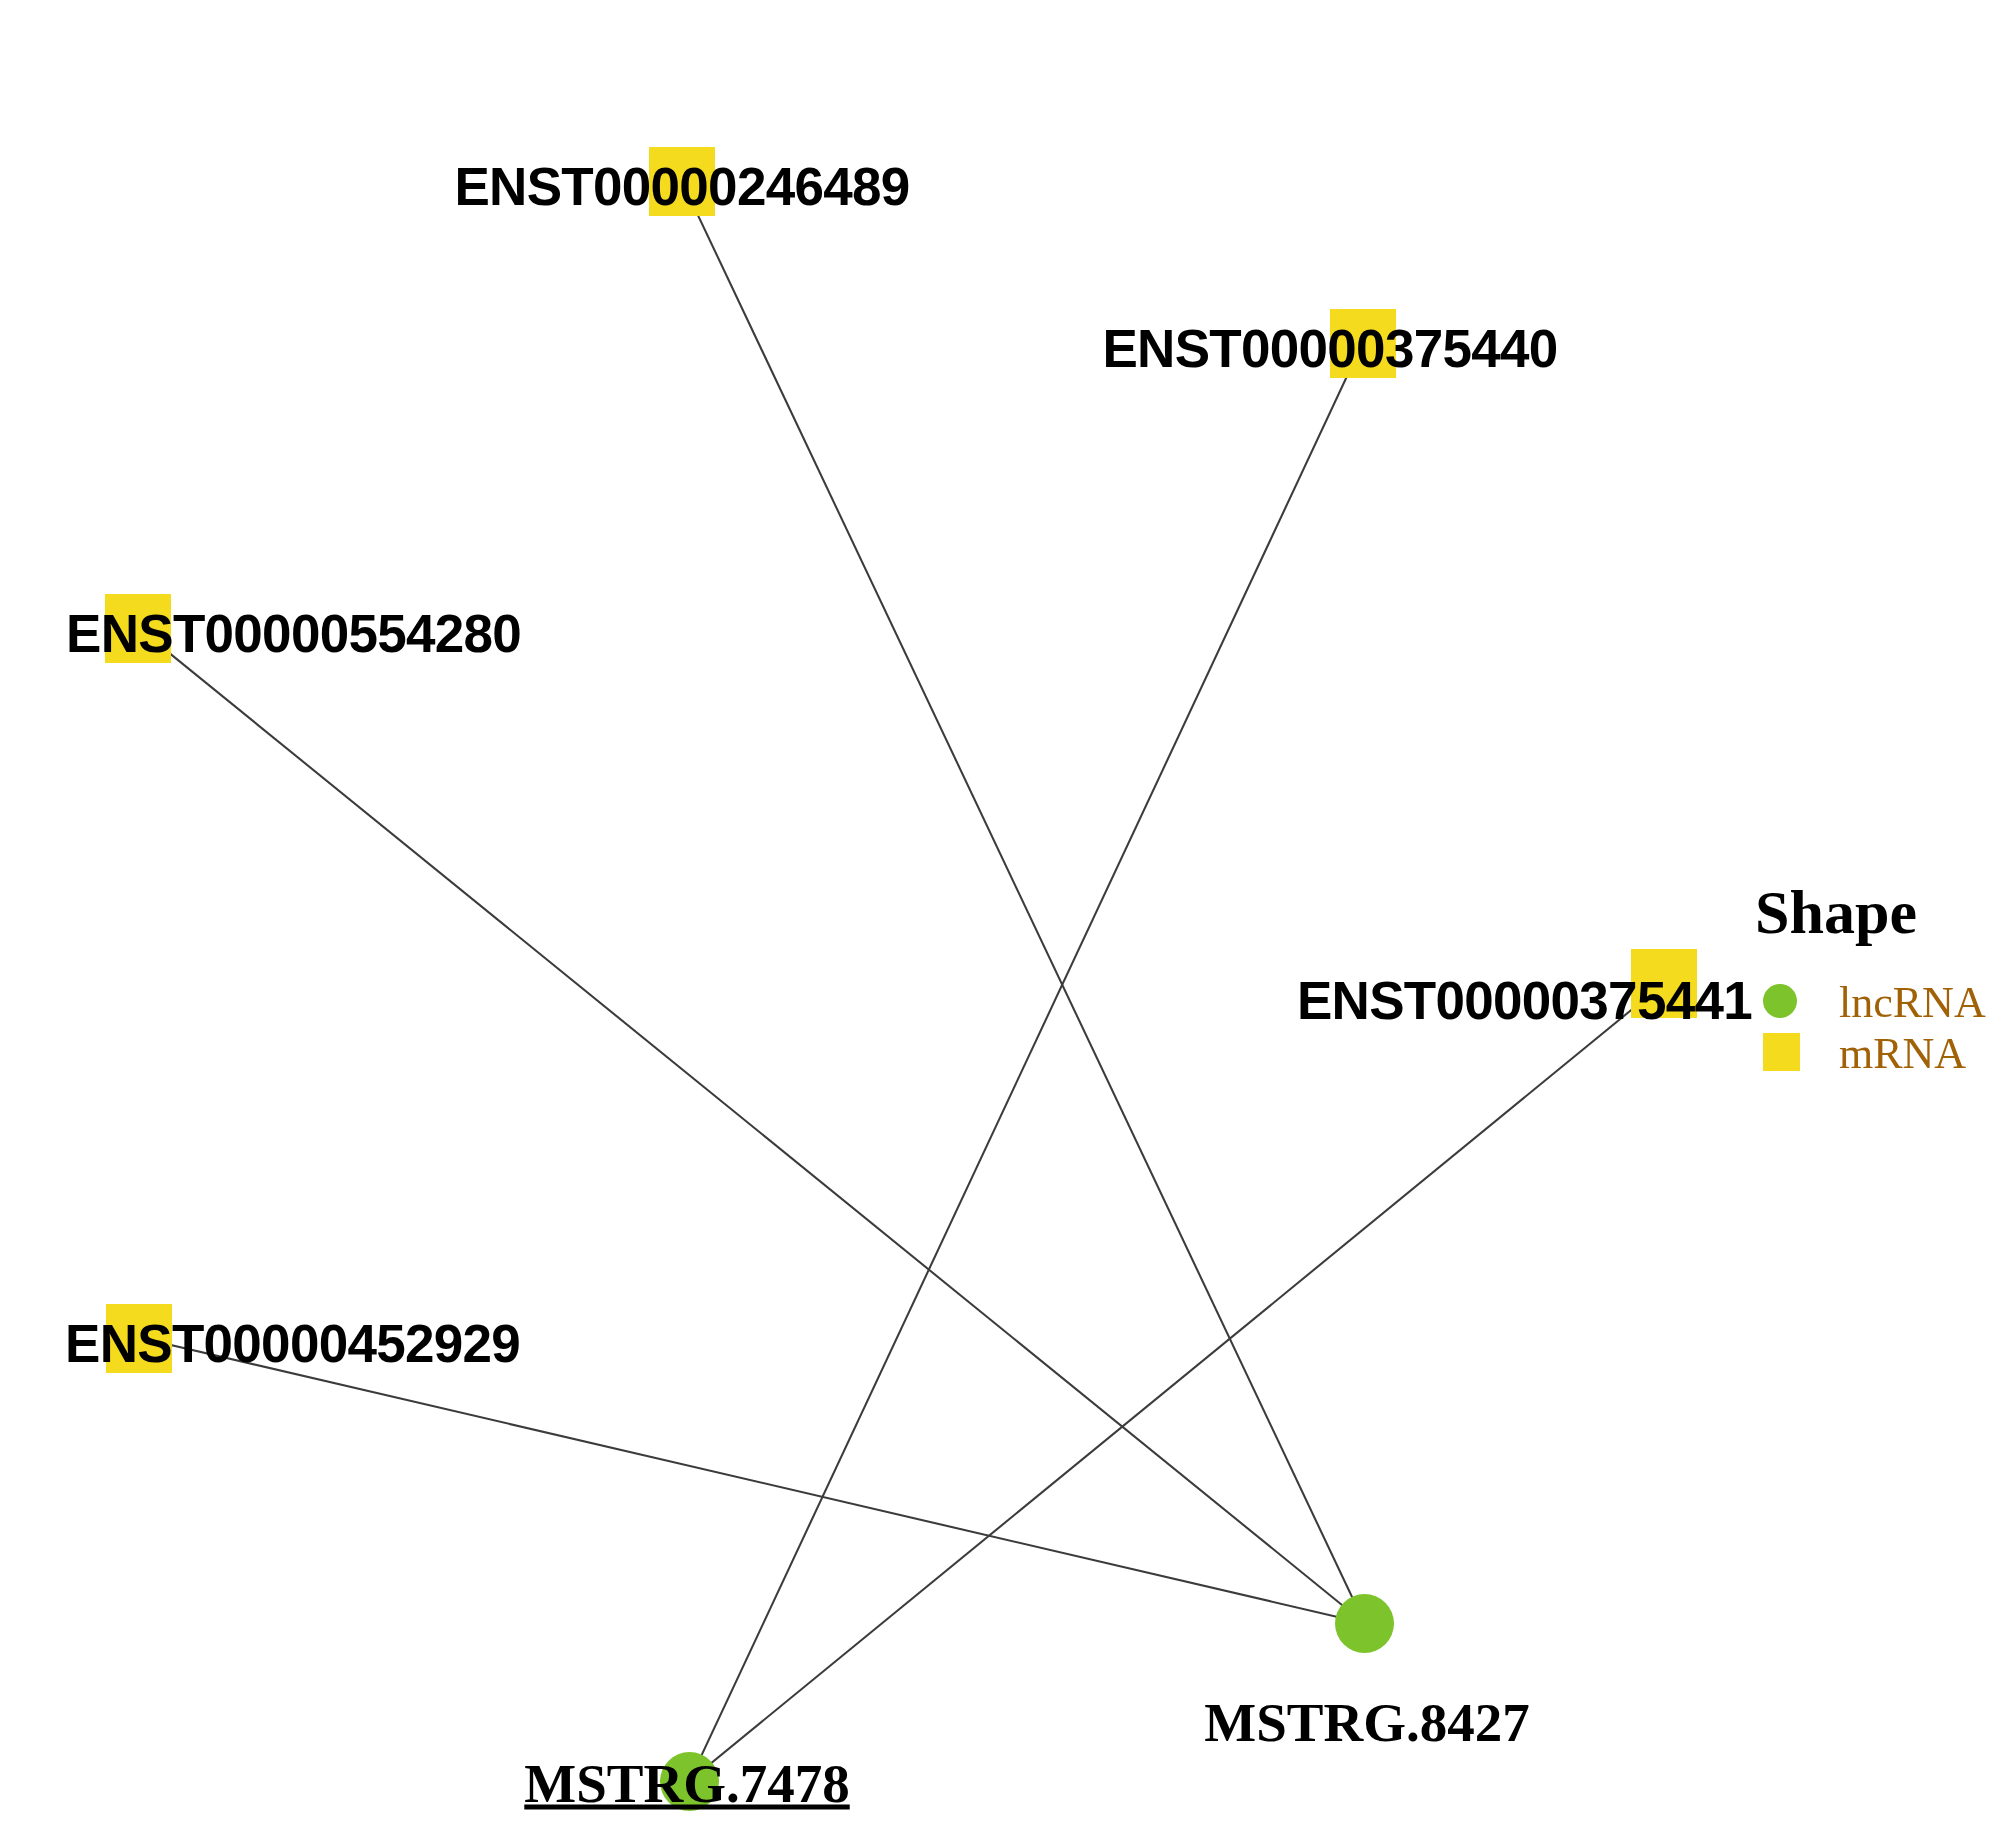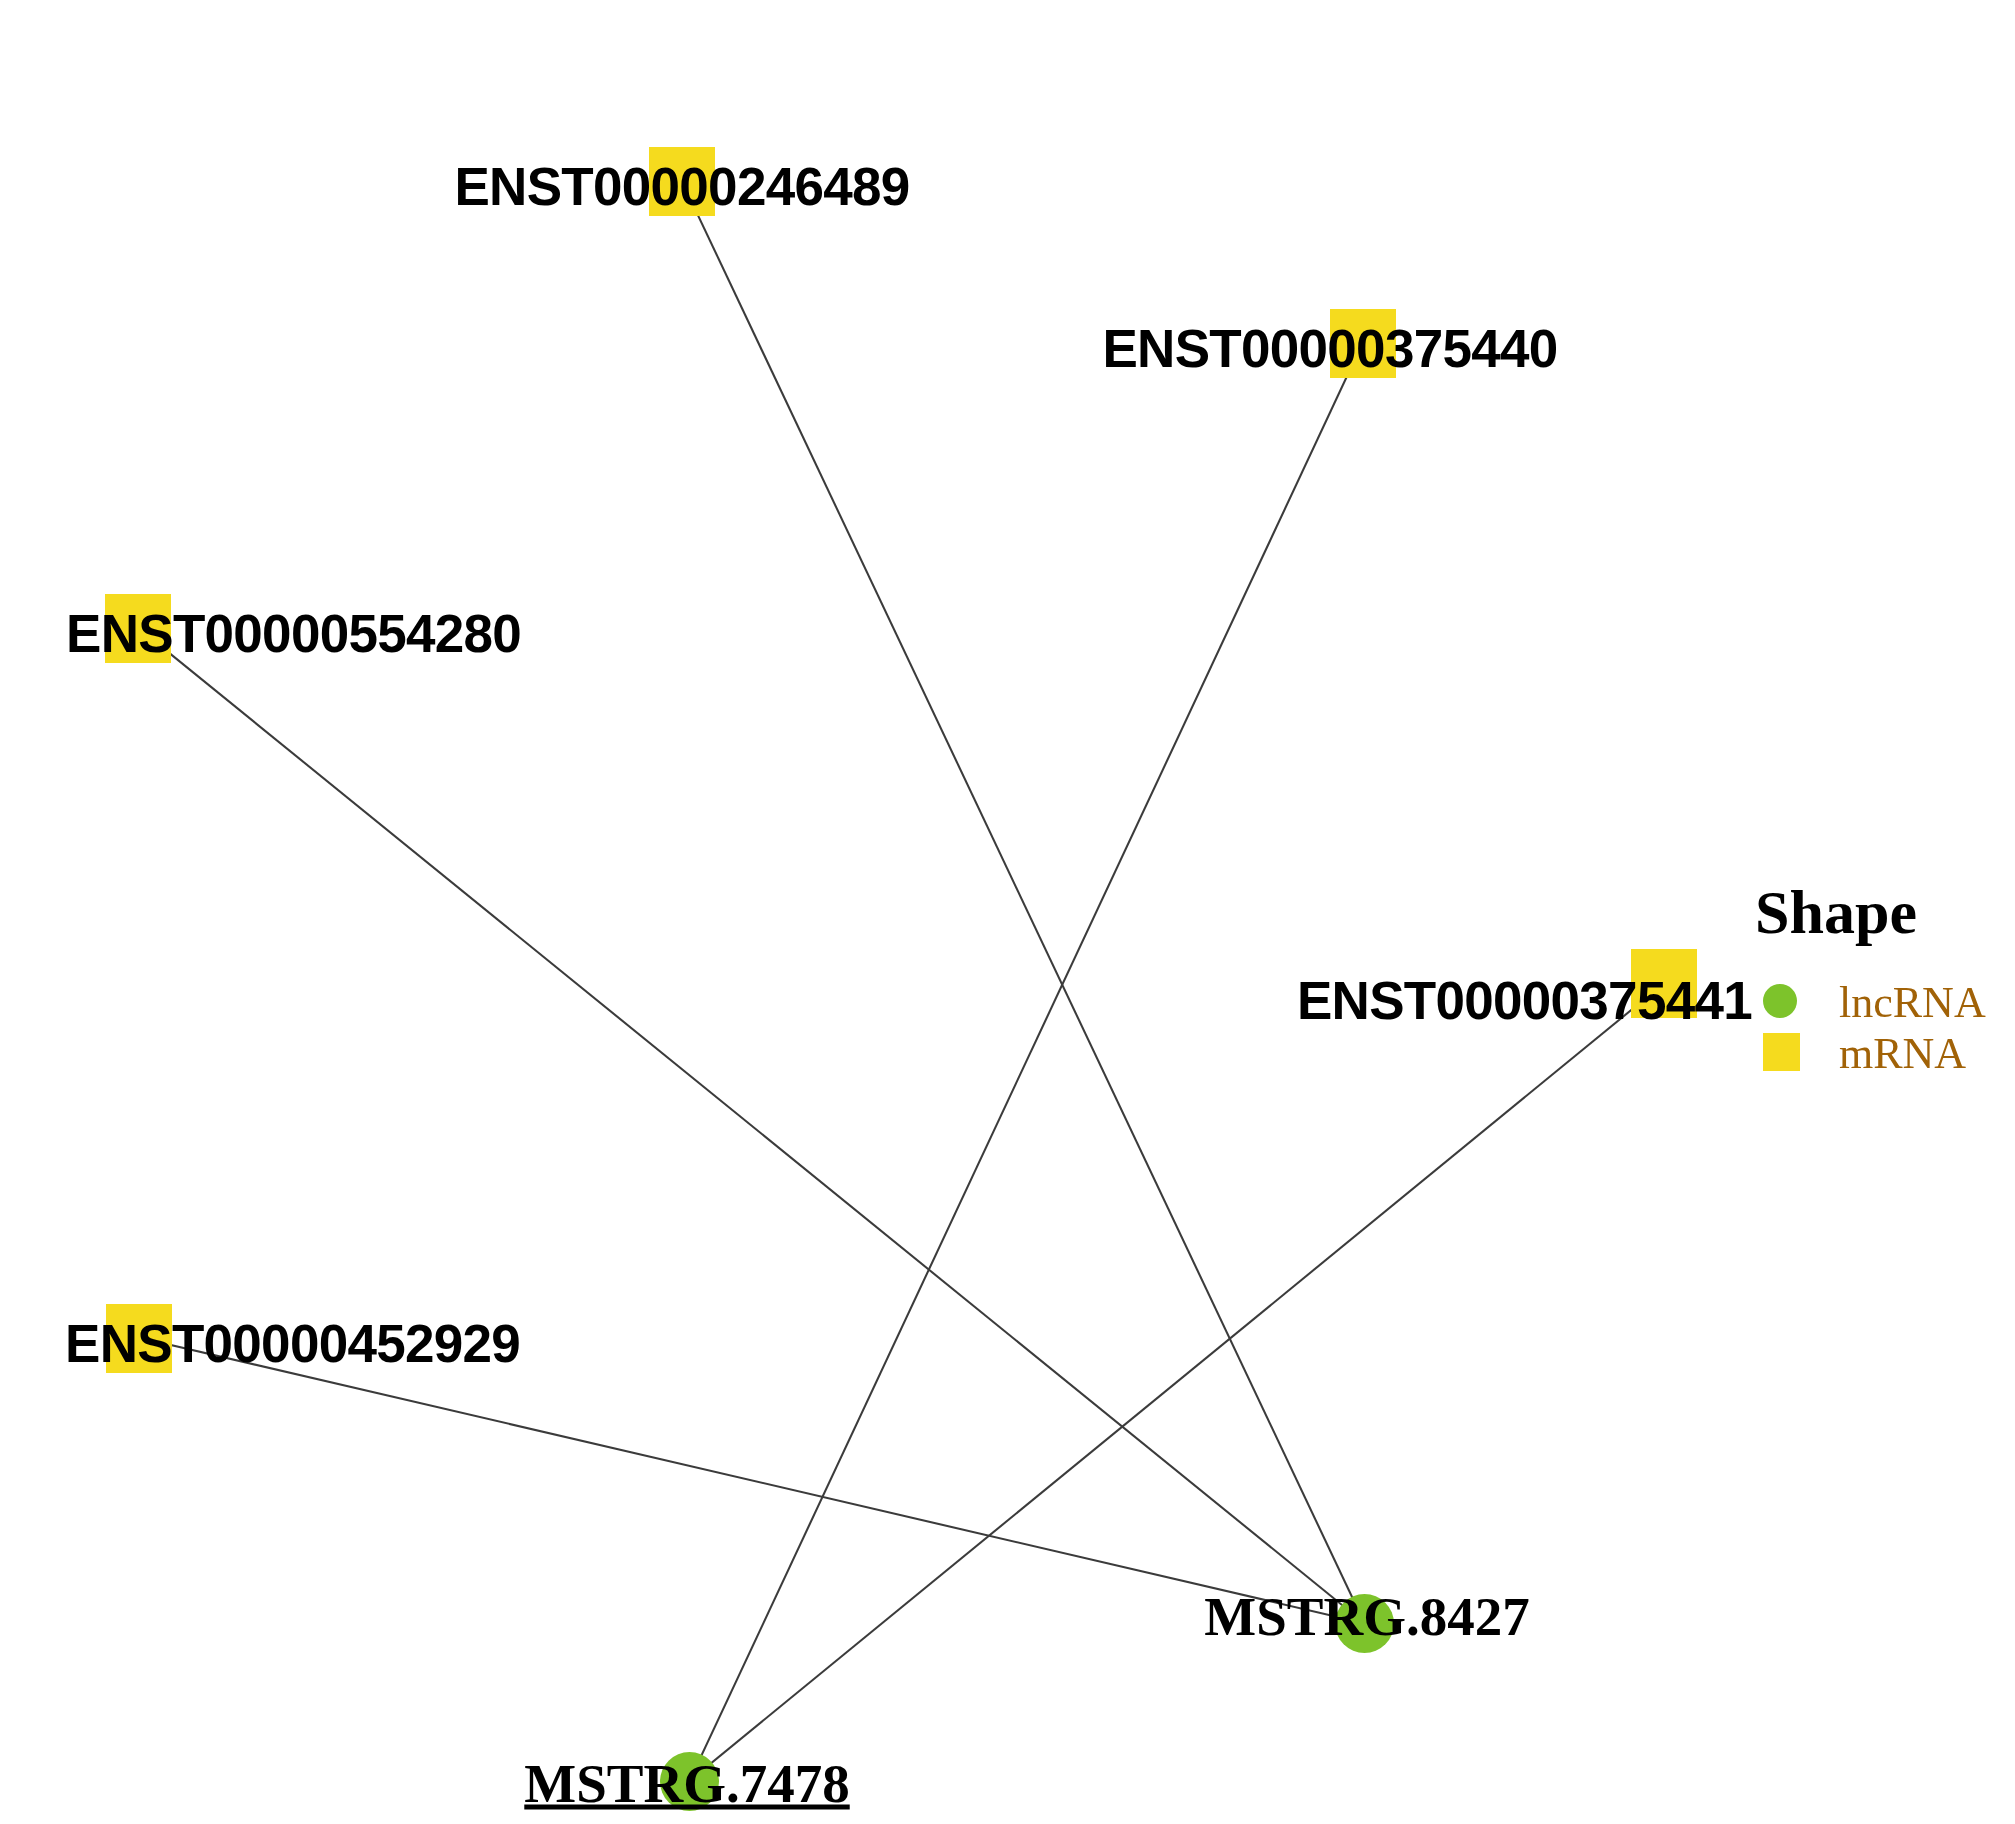--- a/index.html
+++ b/index.html
@@ -106,21 +106,21 @@
       <div class="node-label mrna-label" style="left: 682px; top: 186px; transform: translate(-50%, -50%);">ENST00000246489</div>
       <div class="node-symbol square" style="left: 1330px; top: 309px;"></div>
       <div class="node-label mrna-label" style="left: 1330px; top: 348px; transform: translate(-50%, -50%);">ENST00000375440</div>
       <div class="node-symbol square" style="left: 105px; top: 594px;"></div>
       <div class="node-label mrna-label" style="left: 66px; top: 633px; transform: translate(0px, -50%);">ENST00000554280</div>
       <div class="node-symbol square" style="left: 1631px; top: 949px;"></div>
       <div class="node-label mrna-label" style="left: 1752px; top: 1000px; transform: translate(-100%, -50%);">ENST00000375441</div>
       <div class="node-symbol square" style="left: 106px; top: 1304px;"></div>
       <div class="node-label mrna-label" style="left: 53px; top: 1343px; transform: translate(0px, -50%); margin-left: 12px;">ENST00000452929</div>
       <div class="node-symbol circle" style="left: 1335px; top: 1594px;"></div>
-      <div class="node-label lncrna-label" style="left: 1367px; top: 1616px; transform: translate(-50%, -50%);">MSTRG.8427</div>
+      <div class="node-label lncrna-label" style="left: 1367px; top: 1722px; transform: translate(-50%, -50%);">MSTRG.8427</div>
       <div class="node-symbol circle" style="left: 660px; top: 1752px;"></div>
       <div class="node-label lncrna-label" style="left: 687px; top: 1783px; transform: translate(-50%, -50%); text-decoration: underline;">MSTRG.7478</div>
     </div>
 
   <div id="legend">
     <div id="legend-title">Shape</div>
 
     <div class="legend-item" id="legend-item-lncrna">
       <span class="swatch circle"></span>
       <span class="legend-label">lncRNA</span>

